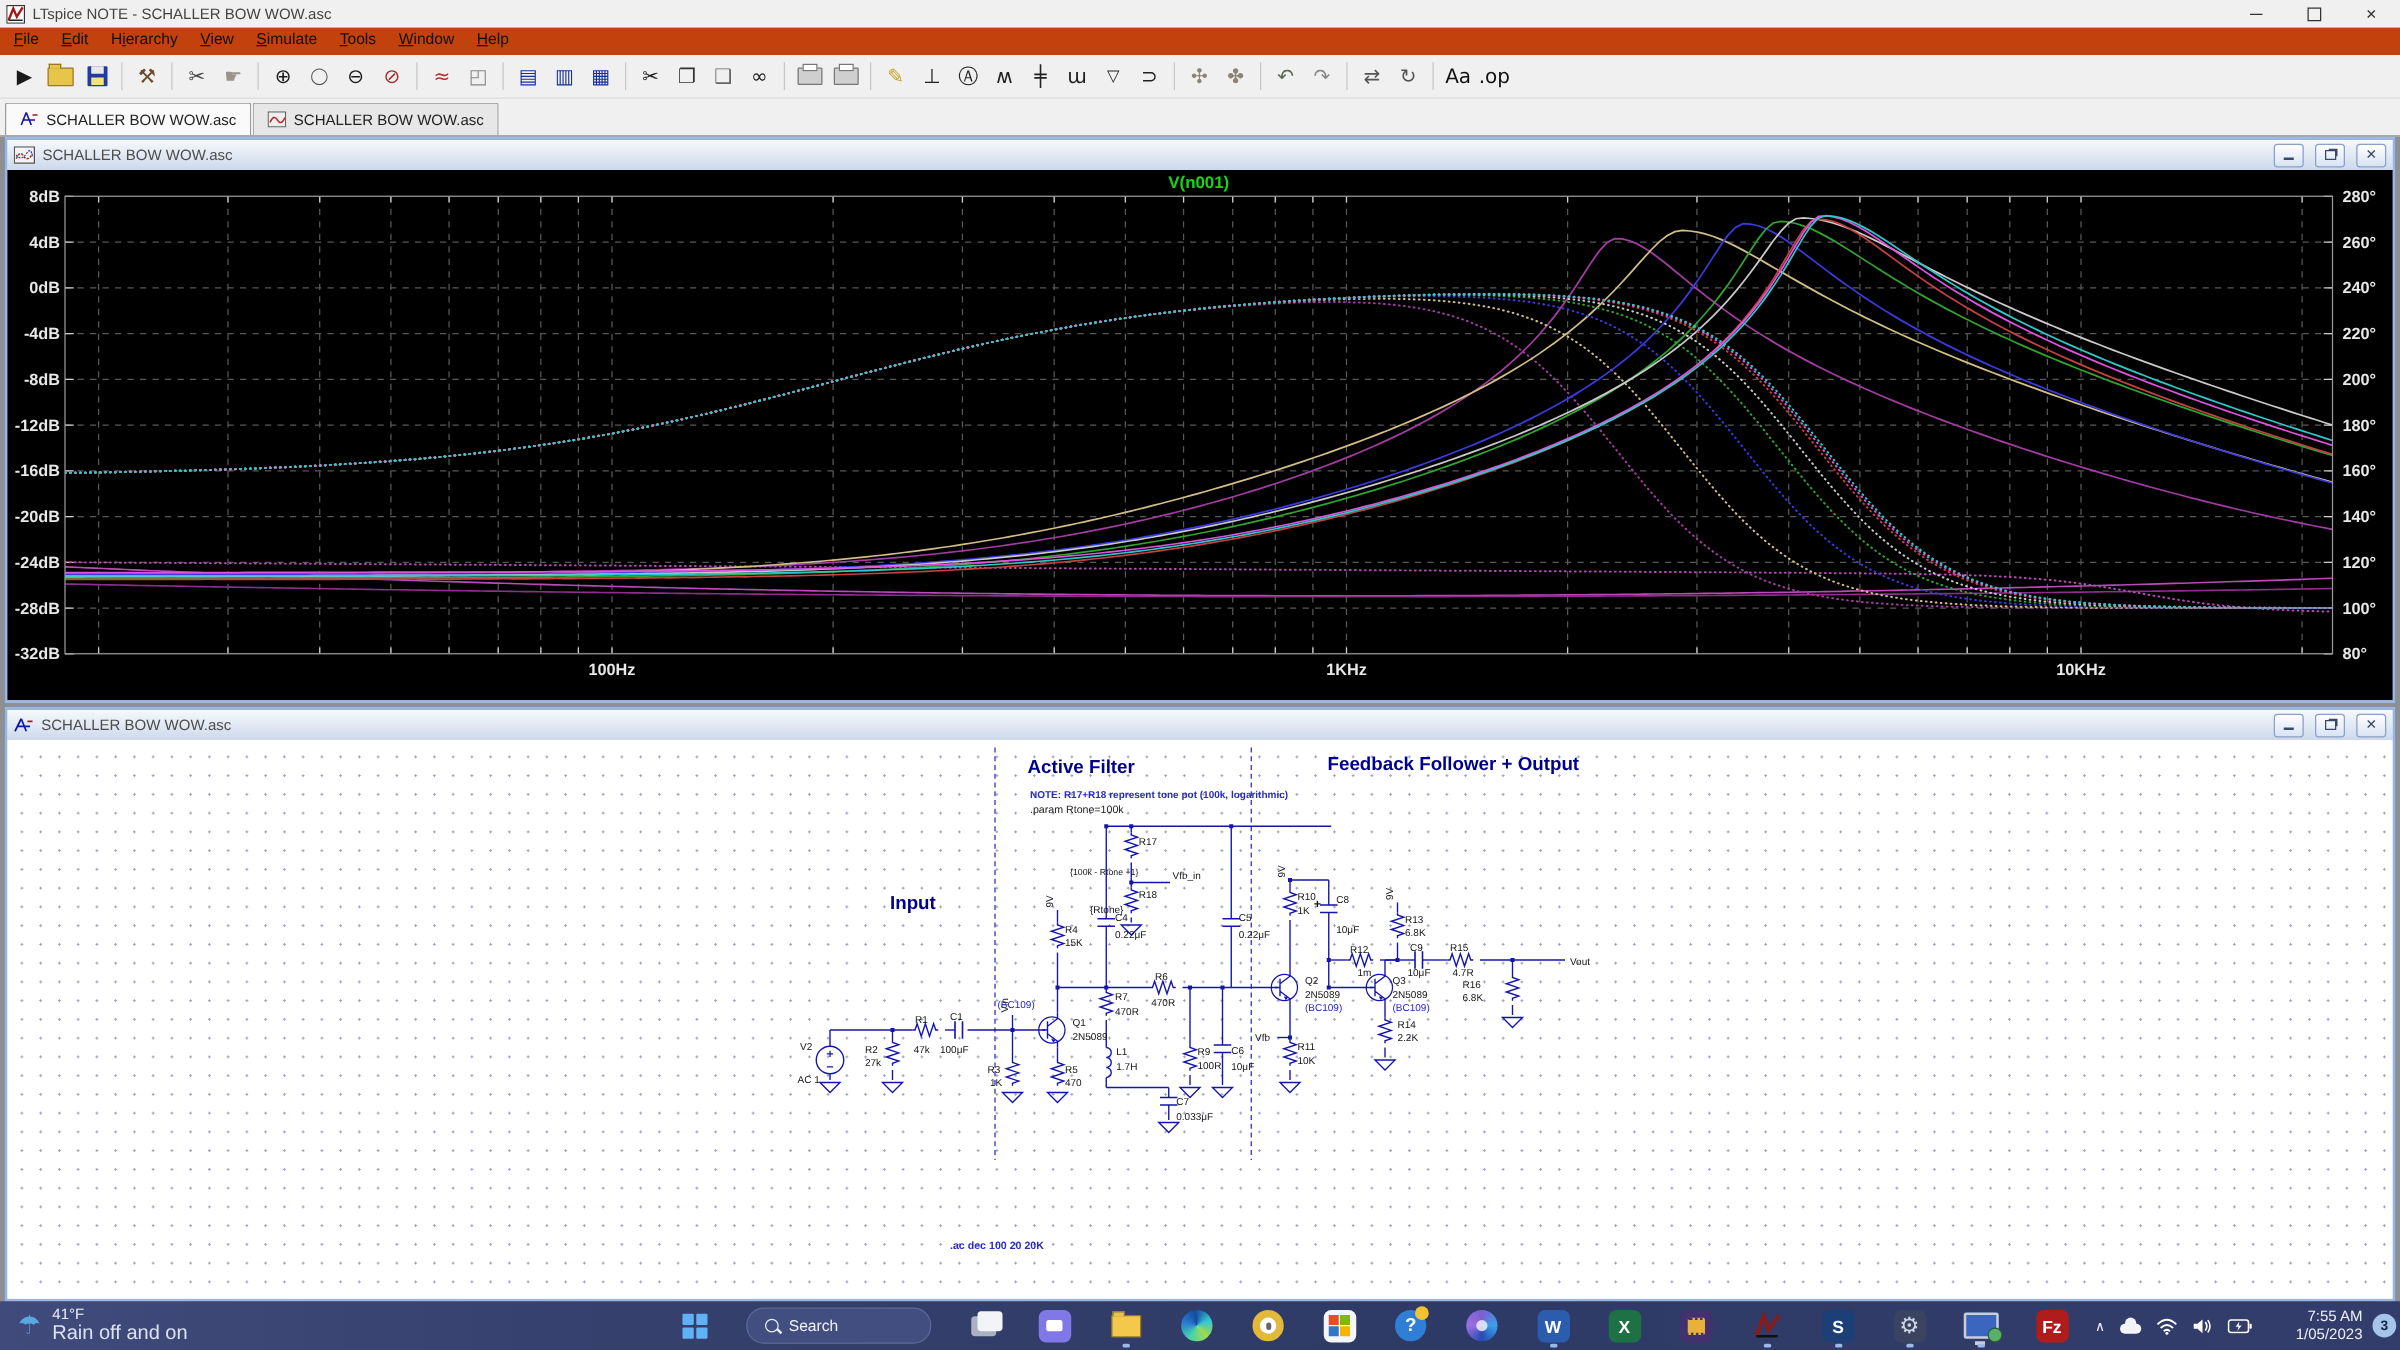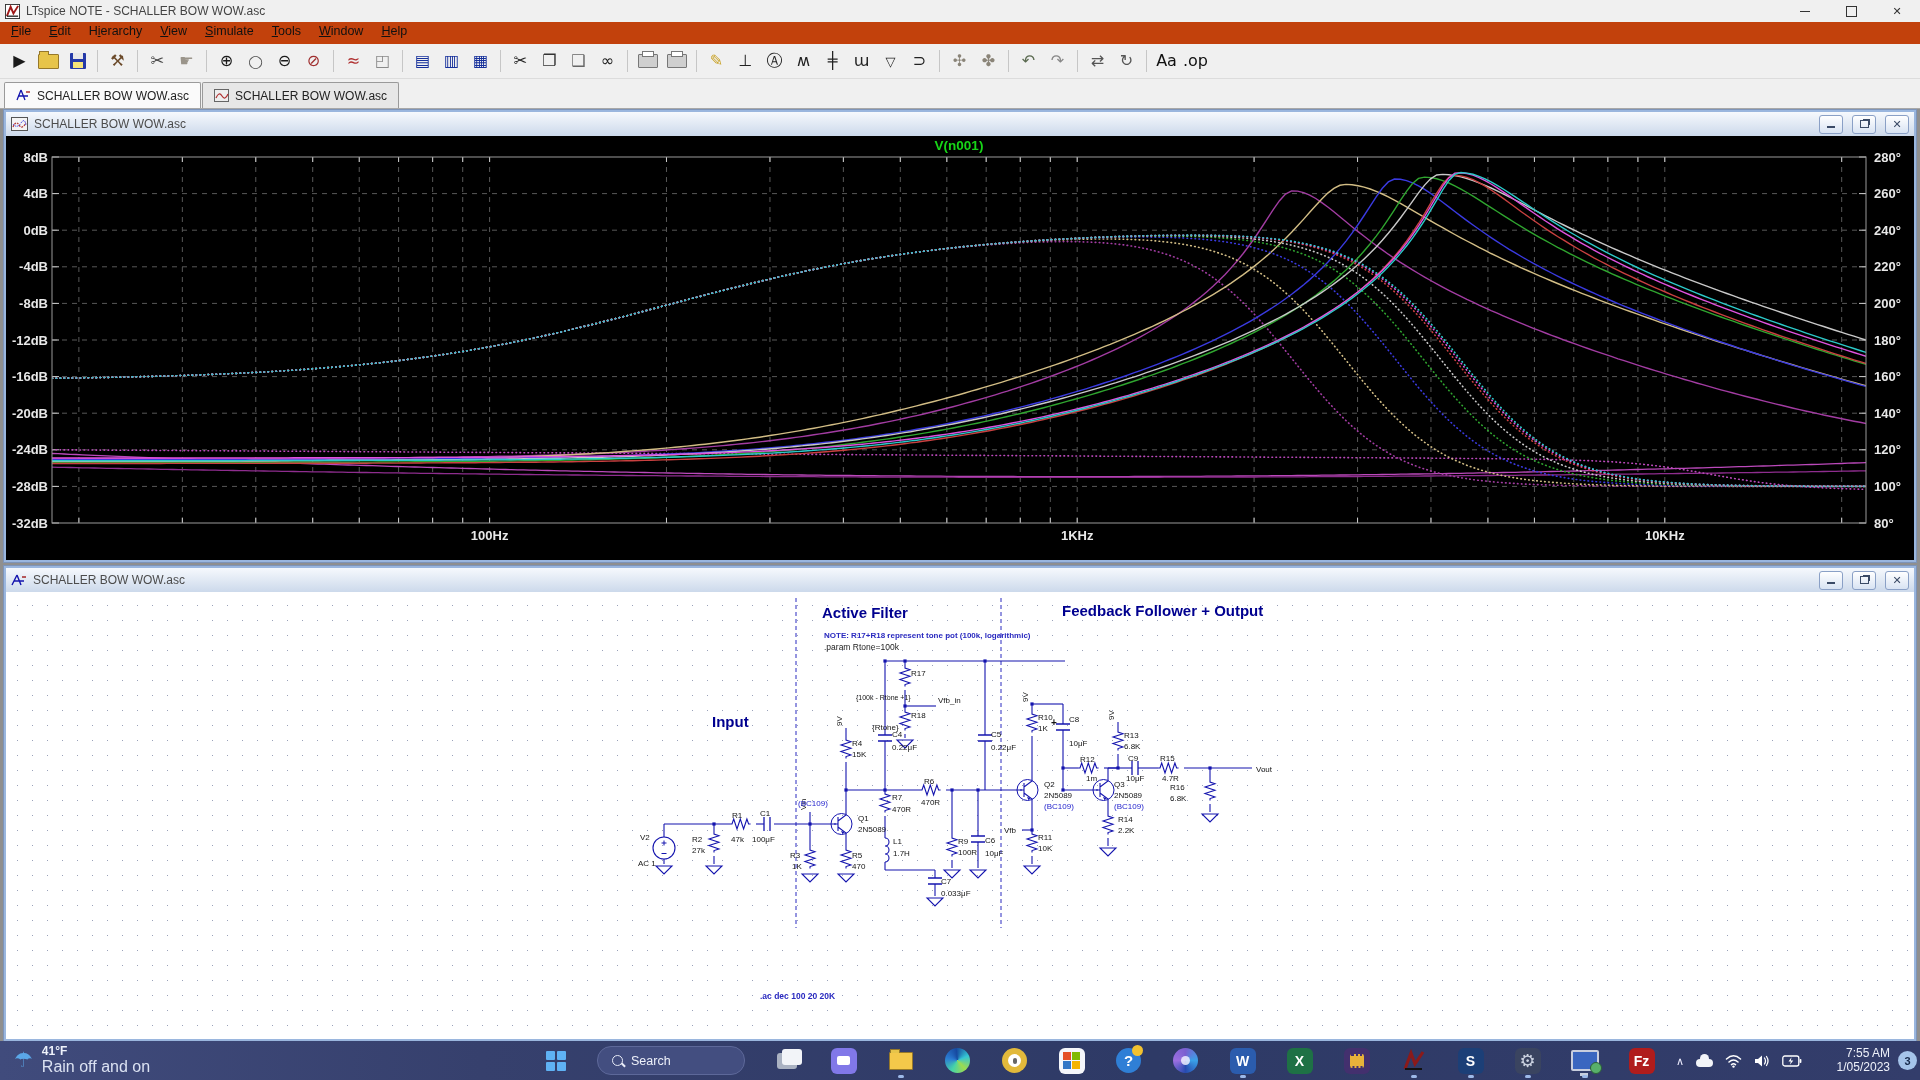--- a/index.html
+++ b/index.html
@@ -53,21 +53,21 @@
   .cbtn .rest{width:7px;height:6px;border:1px solid #3a4a66;box-shadow:2px -2px 0 -1px #3a4a66}
   .plot-content{position:absolute;left:0;top:24px;right:0;bottom:0;background:#000}
   .schem-content{position:absolute;left:0;top:24px;right:0;bottom:0;background:#fff;
      background-image:radial-gradient(circle,#9aa2ba 0.8px,rgba(0,0,0,0) 0.9px);background-size:15px 15px;background-position:4px 6px}
   svg text{font-family:"Liberation Sans",sans-serif}
   
   .taskbar{position:absolute;bottom:0;left:0;right:0;height:39px;z-index:40;
            background:linear-gradient(90deg,#404b7c 0%,#36406d 25%,#2e3a66 60%,#333d6b 100%)}
   .weather{position:absolute;left:14px;top:3px;display:flex;align-items:center;gap:9px;color:#eef2fb}
   .weather .gly{font-family:"DejaVu Sans",sans-serif;font-size:21px;color:#5aa7e8}
-  .weather .l1{font-size:12px;font-weight:bold}
+  .weather .l1{font-size:12px;font-weight:normal}
   .weather .l2{font-size:16px;color:#dbe2f2}
   .centerbar{position:absolute;left:540px;top:0;height:39px;display:flex;align-items:center;gap:26px}
   .appico{width:31px;height:31px;position:relative;display:flex;align-items:center;justify-content:center}
   .appico .dot{position:absolute;bottom:-2px;left:50%;transform:translateX(-50%);width:6px;height:3px;border-radius:2px;background:#9db9e8}
   .sq{border-radius:6px;width:26px;height:26px;display:flex;align-items:center;justify-content:center;
       color:#fff;font-weight:bold;font-size:14px}
   .searchpill{height:27px;min-width:118px;border-radius:14px;background:#434e80;border:1px solid #5d6899;
       display:flex;align-items:center;gap:8px;padding:0 14px;color:#eef1fa;font-size:12.5px}
   .lens{width:9px;height:9px;border:1.6px solid #e8ecf8;border-radius:50%;position:relative}
   .lens:after{content:"";position:absolute;width:5px;height:1.6px;background:#e8ecf8;transform:rotate(45deg);right:-4px;bottom:-1px}

